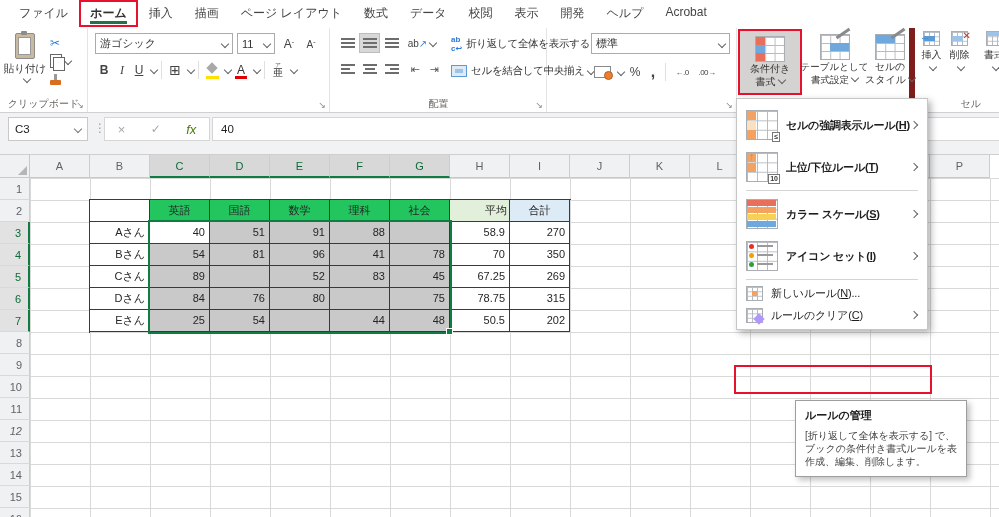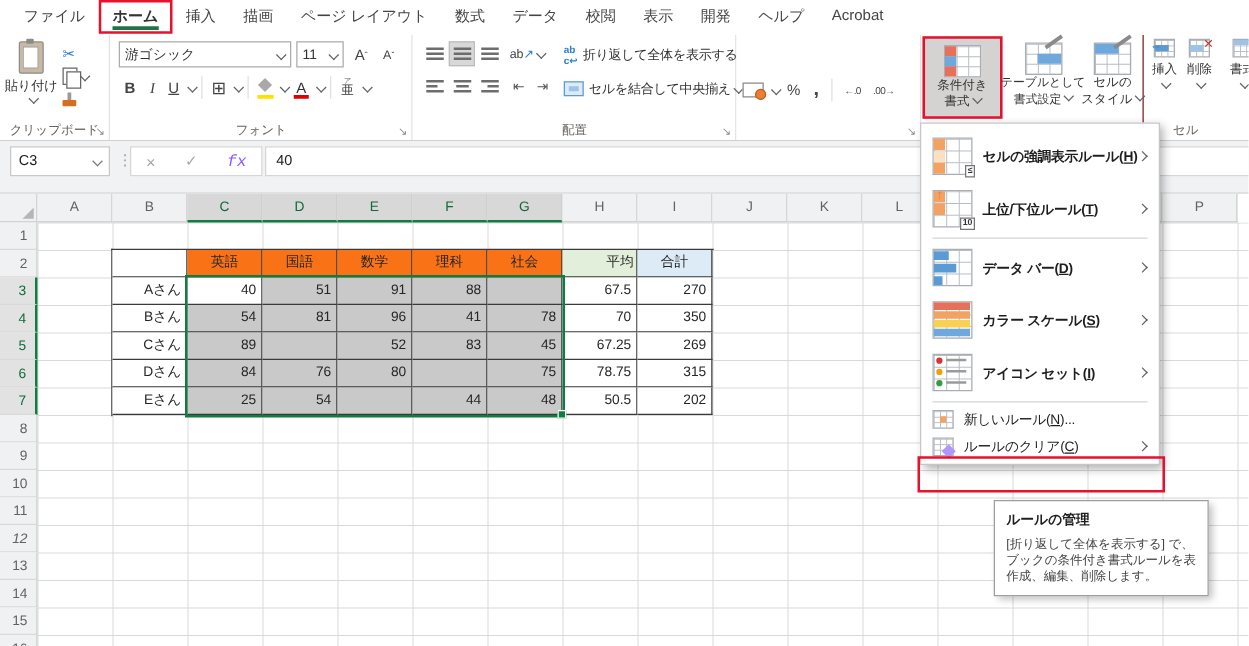--- a/index.html
+++ b/index.html
@@ -68,37 +68,37 @@
   .mtl .glyph{position:absolute;font-weight:bold;}
   
   .cellbtn{position:absolute;top:3px;width:27px;display:flex;flex-direction:column;align-items:center;font-size:10px;color:#333;gap:2px;}
   
   #fbar{position:absolute;left:0;top:113px;width:100%;height:42px;background:#f1f2f4;border-bottom:1px solid #cfcfcf;box-sizing:border-box;}
   #namebox{position:absolute;left:8px;top:4px;width:80px;height:24px;background:#fff;border:1px solid #c8c8c8;font-size:11.5px;display:flex;align-items:center;padding-left:6px;box-sizing:border-box;color:#222;}
   #namebox .cdn{margin-left:auto;margin-right:6px;border-color:#777;}
   #fdots{position:absolute;left:94px;top:8px;color:#a0a0a0;font-size:12px;letter-spacing:0;}
   #fxbox{position:absolute;left:104px;top:4px;width:106px;height:24px;background:#fff;border:1px solid #d6d6d6;display:flex;align-items:center;justify-content:space-around;box-sizing:border-box;}
   #fxbox .xg{color:#a6a6a6;font-size:13px;} #fxbox .ck{color:#a6a6a6;font-size:12px;}
-  #fxbox .fx{font-family:Liberation Mono, monospace;font-style:italic;font-size:13px;color:#8b5cf6;}
+  #fxbox .fx{font-family:Liberation Sans, sans-serif;font-style:italic;font-size:13px;color:#4d7c0f;}
   #finput{position:absolute;left:212px;top:4px;right:0;height:24px;background:#fff;border:1px solid #d6d6d6;border-right:none;font-size:11.5px;display:flex;align-items:center;padding-left:8px;box-sizing:border-box;color:#222;}
   
   #grid{position:absolute;left:0;top:155px;width:100%;height:362px;background:#fff;overflow:hidden;}
   #gridlines{position:absolute;left:30px;top:23px;right:0;bottom:0;background-image:linear-gradient(to right,#d9d9d9 1px,transparent 1px),linear-gradient(to bottom,#d9d9d9 1px,transparent 1px);background-size:60px 22px;}
   #corner{position:absolute;left:0;top:0;width:30px;height:23px;background:#f0f1f2;border-right:1px solid #c9c9c9;border-bottom:1px solid #c9c9c9;box-sizing:border-box;}
   #corner::after{content:"";position:absolute;right:2px;bottom:2px;border-left:9px solid transparent;border-bottom:9px solid #b6b6b6;}
   .colhdr{position:absolute;top:0;height:23px;line-height:22px;text-align:center;font-size:11px;color:#5f6368;background:#f0f1f2;border-right:1px solid #cdcdcd;border-bottom:1px solid #c9c9c9;box-sizing:border-box;}
   .colhdr.sel{background:#d8d8d8;color:#0e6b39;border-bottom:2px solid #107C41;}
   .rowhdr{position:absolute;left:0;width:30px;height:22px;line-height:22px;text-align:right;padding-right:7px;font-size:11px;color:#5f6368;background:#f0f1f2;border-right:1px solid #cdcdcd;border-bottom:1px solid #d9d9d9;box-sizing:border-box;}
   .rowhdr.sel{background:#e2e2e2;color:#0e6b39;border-right:2px solid #107C41;}
   #tablewrap{position:absolute;left:89px;top:44px;width:481px;height:133px;border-left:1px solid #3a3a3a;border-top:1px solid #3a3a3a;}
   .tcell{position:absolute;width:60px;height:22px;line-height:21px;font-size:11px;color:#262626;background:#fff;border-right:1px solid #3a3a3a;border-bottom:1px solid #3a3a3a;box-sizing:border-box;padding:0 4px;white-space:nowrap;overflow:hidden;}
   .tcell.ctr{text-align:center;padding:0;}
   .tcell.num{text-align:right;}
   .tcell.gray{background:#c9c9c9;}
-  .f-be{background:#f97316;} .f-gr{background:#e2efda;} .f-bl{background:#ddebf7;}
+  .f-be{background:#22c55e;} .f-gr{background:#e2efda;} .f-bl{background:#ddebf7;}
   #selborder{position:absolute;left:148px;top:65px;width:304px;height:114px;border:2px solid #107C41;box-sizing:border-box;pointer-events:none;}
   #fillhandle{position:absolute;left:446px;top:173px;width:7px;height:7px;background:#107C41;border:1px solid #fff;box-sizing:border-box;}
   
   #cfmenu{position:absolute;left:736px;top:98px;width:192px;background:#fff;border:1px solid #c6c6c6;box-shadow:3px 3px 7px rgba(0,0,0,.3);z-index:20;padding:5px 0 3px;box-sizing:border-box;}
   .mitem{position:relative;display:flex;align-items:center;font-size:11px;color:#1e1e1e;}
   .mitem.lg{height:42px;} .mitem.smi{height:22px;}
   .mitem .mic{position:absolute;left:9px;}
   .mitem.lg .mlabel{margin-left:49px;font-weight:bold;letter-spacing:-0.2px;}
   .mitem.smi .mlabel{margin-left:34px;letter-spacing:-0.2px;}
   .mitem .chev{position:absolute;right:10px;width:5px;height:5px;border-right:1.4px solid #5f6368;border-top:1.4px solid #5f6368;transform:rotate(45deg);}
@@ -198,25 +198,24 @@
         <span class="cdn"></span>
         <div class="vsep"></div>
         <div class="fbtn" style="width:18px;">
           <span class="rubyico">
               <span class="rt">ア</span>
               <span class="rb">亜</span>
             </span>
         </div>
         <span class="cdn"></span>
       </div>
-      <div class="grplabel">フォント</div>
       <div class="launch">↘</div>
     </div>
 
-    <div class="grp" style="left:331px;width:258px;">
+    <div class="grp" style="left:331px;width:216px;">
       <div class="abtn ibtn" style="left:6px;top:5px;">
           <span class="bars">
             <i style="top:0;width:14px;"></i>
             <i style="top:4px;width:14px;"></i>
             <i style="top:8px;width:14px;"></i>
           </span>
         </div>
       <div class="abtn ibtn pressed" style="left:28px;top:5px;">
           <span class="bars">
             <i style="top:0;width:14px;"></i>
@@ -266,20 +265,24 @@
       <div style="position:absolute;left:120px;top:36px;display:flex;align-items:center;">
         <span class="mergeico"></span>
         <span class="wraplbl">セルを結合して中央揃え</span>
         <span class="cdn"></span>
       </div>
       <div class="grplabel">配置</div>
       <div class="launch">↘</div>
     </div>
 
     <div class="grp" style="left:584px;width:153px;">
+      <div class="combo" style="left:7px;top:5px;width:139px;height:21px;">
+        <span>標準</span>
+          <span class="cdn"></span>
+      </div>
       <div style="position:absolute;left:7px;top:33px;display:flex;align-items:center;gap:2px;">
         <div class="fbtn" style="width:22px;">
             <span class="curico"></span>
           </div>
         <span class="cdn"></span>
         <div class="fbtn" style="width:18px;font-size:12px;">
             <span>%</span>
           </div>
         <div class="fbtn bld" style="width:14px;font-size:16px;">
             <span>,</span>
@@ -288,21 +291,21 @@
         <div class="fbtn decbtn" style="width:22px;">
             <span>←.0</span>
           </div>
         <div class="fbtn decbtn" style="width:24px;">
             <span>.00→</span>
           </div>
       </div>
       <div class="launch">↘</div>
     </div>
 
-    <div class="grp" style="left:738px;width:177px;border-right:1px solid #7f1d1d;">
+    <div class="grp" style="left:738px;width:177px;border-right:6px solid #7f1d1d;">
       <div class="bigbtn cfpressed annobox" style="left:0;width:64px;height:66px;">
         <span class="mtl lg" style="width:28px;height:24px;background-size:9.3px 8px;">
           <span class="p" style="left:0;top:0;width:9px;height:8px;background:#e8705a;"></span>
           <span class="p" style="left:0;top:16px;width:9px;height:8px;background:#e8705a;"></span>
           <span class="p" style="left:0;top:8px;width:9px;height:8px;background:#6fa8dc;"></span>
         </span>
         <span class="lbl">条件付き</span>
         <span class="lbl"><span>書式</span><span class="cdn"></span></span>
       </div>
       <div class="bigbtn" style="left:128px;width:48px;height:66px;">
@@ -340,21 +343,21 @@
         <span>削除</span>
         <span class="cdn"></span>
       </div>
       <div class="cellbtn" style="left:58px;width:40px;">
         <span class="mtl sm">
             <span class="p" style="left:0;top:0;width:15px;height:4px;background:#9dc3e6;"></span>
           </span>
         <span>書式</span>
         <span class="cdn"></span>
       </div>
-      <div class="grplabel" style="right:18px;">セル</div>
+      <div class="grplabel" style="right:18px;text-align:right;">セル</div>
     </div>
   </div>
 
   <div id="fbar">
     <div id="namebox">
       <span>C3</span>
       <span class="cdn"></span>
     </div>
     <div id="fdots">⋮</div>
     <div id="fxbox">
@@ -379,21 +382,21 @@
         <div class="tcell ctr f-be" style="left: 330px; top: 45px;">理科</div>
         <div class="tcell ctr f-be" style="left: 390px; top: 45px;">社会</div>
         <div class="tcell ctr f-gr" style="left: 450px; top: 45px; padding-left: 33px;">平均</div>
         <div class="tcell ctr f-bl" style="left: 510px; top: 45px;">合計</div>
         <div class="tcell num" style="left: 90px; top: 67px;">Aさん</div>
         <div class="tcell num" style="left: 150px; top: 67px;">40</div>
         <div class="tcell num gray" style="left: 210px; top: 67px;">51</div>
         <div class="tcell num gray" style="left: 270px; top: 67px;">91</div>
         <div class="tcell num gray" style="left: 330px; top: 67px;">88</div>
         <div class="tcell num gray" style="left: 390px; top: 67px;"></div>
-        <div class="tcell num" style="left: 450px; top: 67px;">67.5</div>
+        <div class="tcell num" style="left: 450px; top: 67px;">58.9</div>
         <div class="tcell num" style="left: 510px; top: 67px;">270</div>
         <div class="tcell num" style="left: 90px; top: 89px;">Bさん</div>
         <div class="tcell num gray" style="left: 150px; top: 89px;">54</div>
         <div class="tcell num gray" style="left: 210px; top: 89px;">81</div>
         <div class="tcell num gray" style="left: 270px; top: 89px;">96</div>
         <div class="tcell num gray" style="left: 330px; top: 89px;">41</div>
         <div class="tcell num gray" style="left: 390px; top: 89px;">78</div>
         <div class="tcell num" style="left: 450px; top: 89px;">70</div>
         <div class="tcell num" style="left: 510px; top: 89px;">350</div>
         <div class="tcell num" style="left: 90px; top: 111px;">Cさん</div>
@@ -474,29 +477,20 @@
           <span class="p" style="left: 0px; top: 10px; width: 9px; height: 9px; background: rgb(244, 162, 97);"></span>
           <span class="glyph" style="color: rgb(237, 125, 49); font-size: 11px; left: 2px; top: -3px;">↑</span>
           <span class="badge">10</span>
         </span>
         <span class="mlabel">上位/下位ルール(<u>T</u>)</span>
         <span class="chev"></span>
       </div>
       <div class="msep"></div>
       <div class="mitem lg">
         <span class="mtl lg mic">
-          <span class="p" style="left: 0px; top: 1px; width: 12px; height: 7px; background: rgb(91, 155, 213);"></span>
-          <span class="p" style="left: 0px; top: 11px; width: 18px; height: 7px; background: rgb(91, 155, 213);"></span>
-          <span class="p" style="left: 0px; top: 21px; width: 7px; height: 7px; background: rgb(91, 155, 213);"></span>
-        </span>
-        <span class="mlabel">データ バー(<u>D</u>)</span>
-        <span class="chev"></span>
-      </div>
-      <div class="mitem lg">
-        <span class="mtl lg mic">
           <span class="p" style="left: 0px; top: 0px; width: 29px; height: 6px; background: rgb(232, 112, 90);"></span>
           <span class="p" style="left: 0px; top: 7px; width: 29px; height: 6px; background: rgb(244, 162, 97);"></span>
           <span class="p" style="left: 0px; top: 14px; width: 29px; height: 6px; background: rgb(247, 209, 84);"></span>
           <span class="p" style="left: 0px; top: 21px; width: 29px; height: 6px; background: rgb(111, 168, 220);"></span>
         </span>
         <span class="mlabel">カラー スケール(<u>S</u>)</span>
         <span class="chev"></span>
       </div>
       <div class="mitem lg">
         <span class="mtl lg mic">

